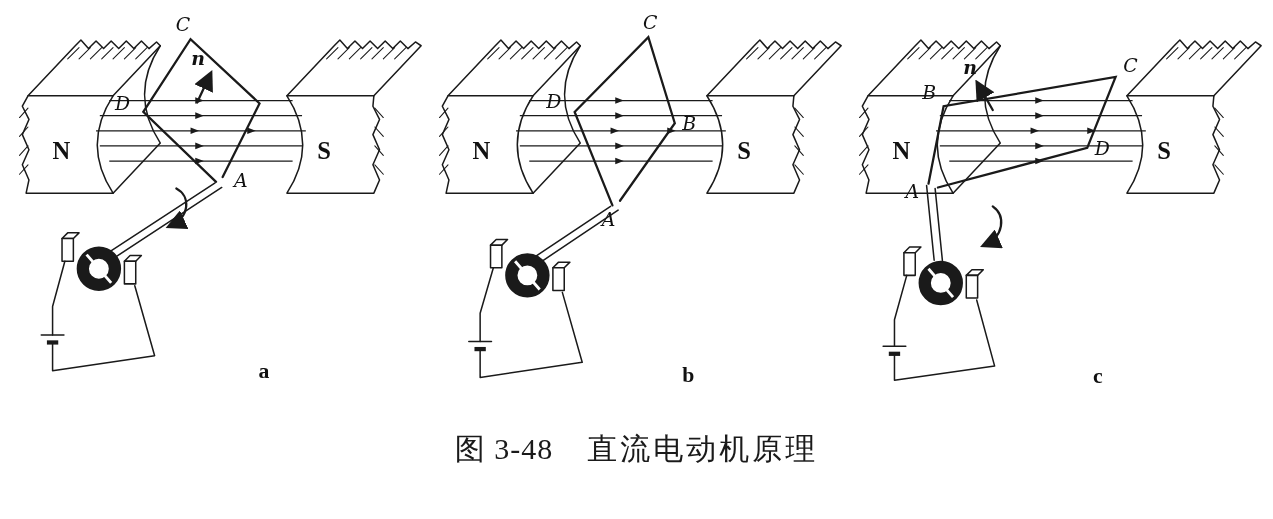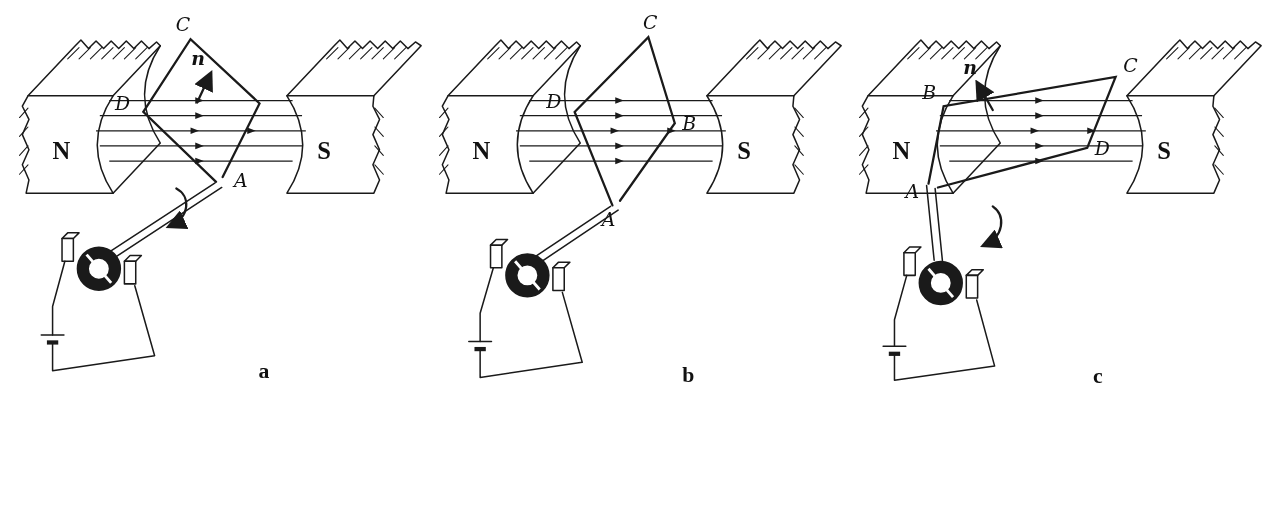--- a/index.html
+++ b/index.html
@@ -245,13 +245,16 @@
         <line class="s" x1="34" y1="360" x2="58" y2="360"></line>
         <line x1="40" y1="368" x2="52" y2="368" stroke="#1a1a1a" stroke-width="4.5"></line>
         <path class="s" d="M 46,368 L 46,396 L 152,381 L 133,311"></path>
       </g>
 
       <text class="pl" x="256" y="399">c</text>
     </svg>
 
   </div>
 
+  <div class="caption">
+    <span class="num">图 3-48</span><span>直流电动机原理</span>
+  </div>
 </div>
 
 </body></html>

